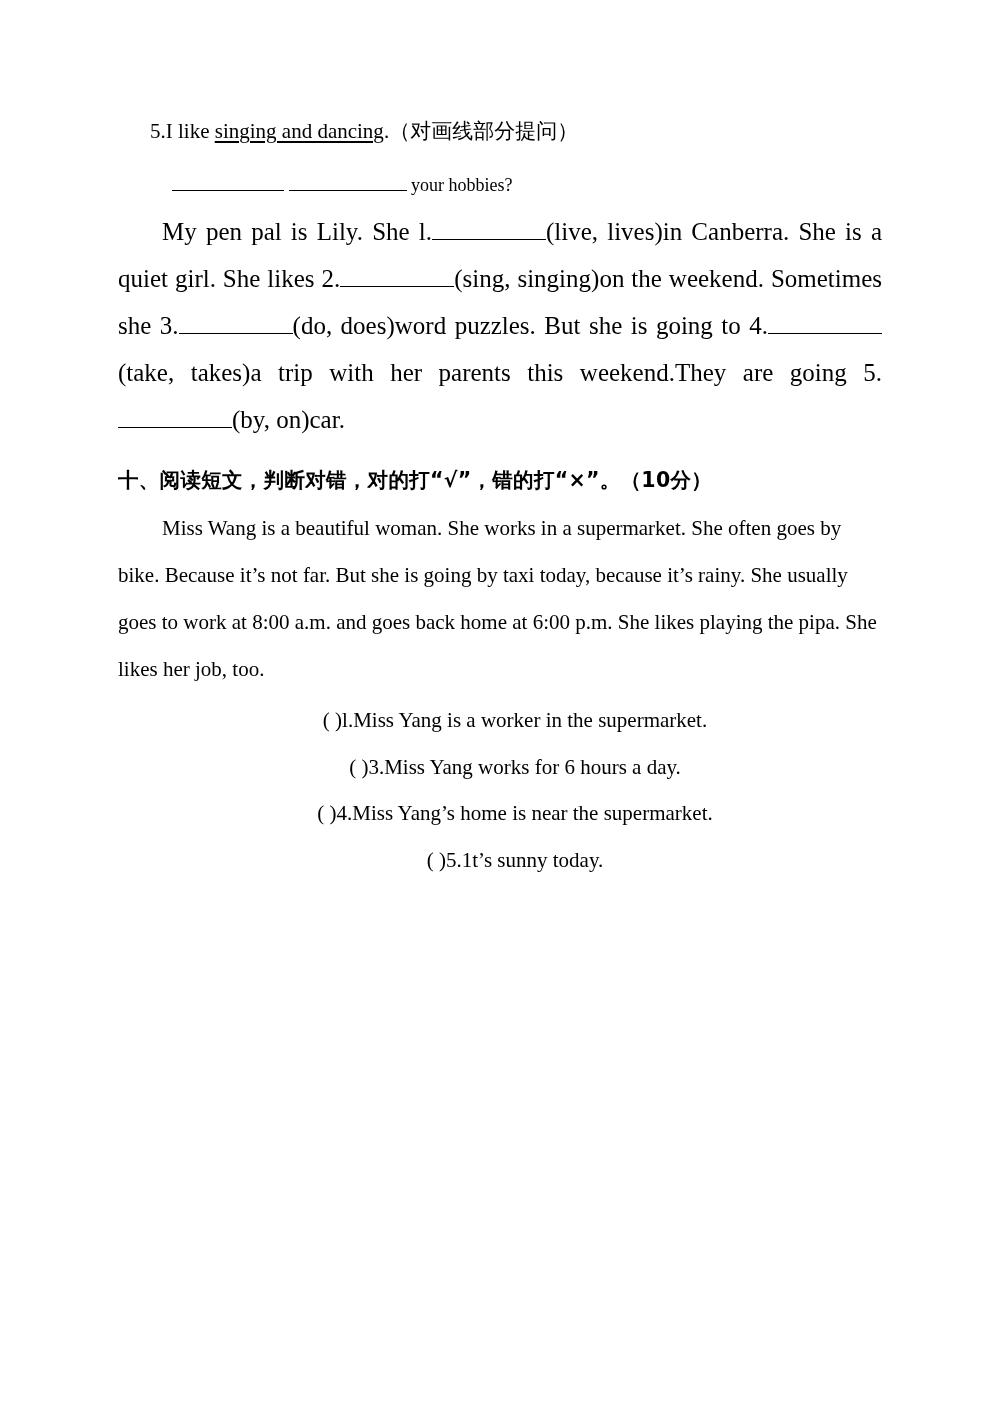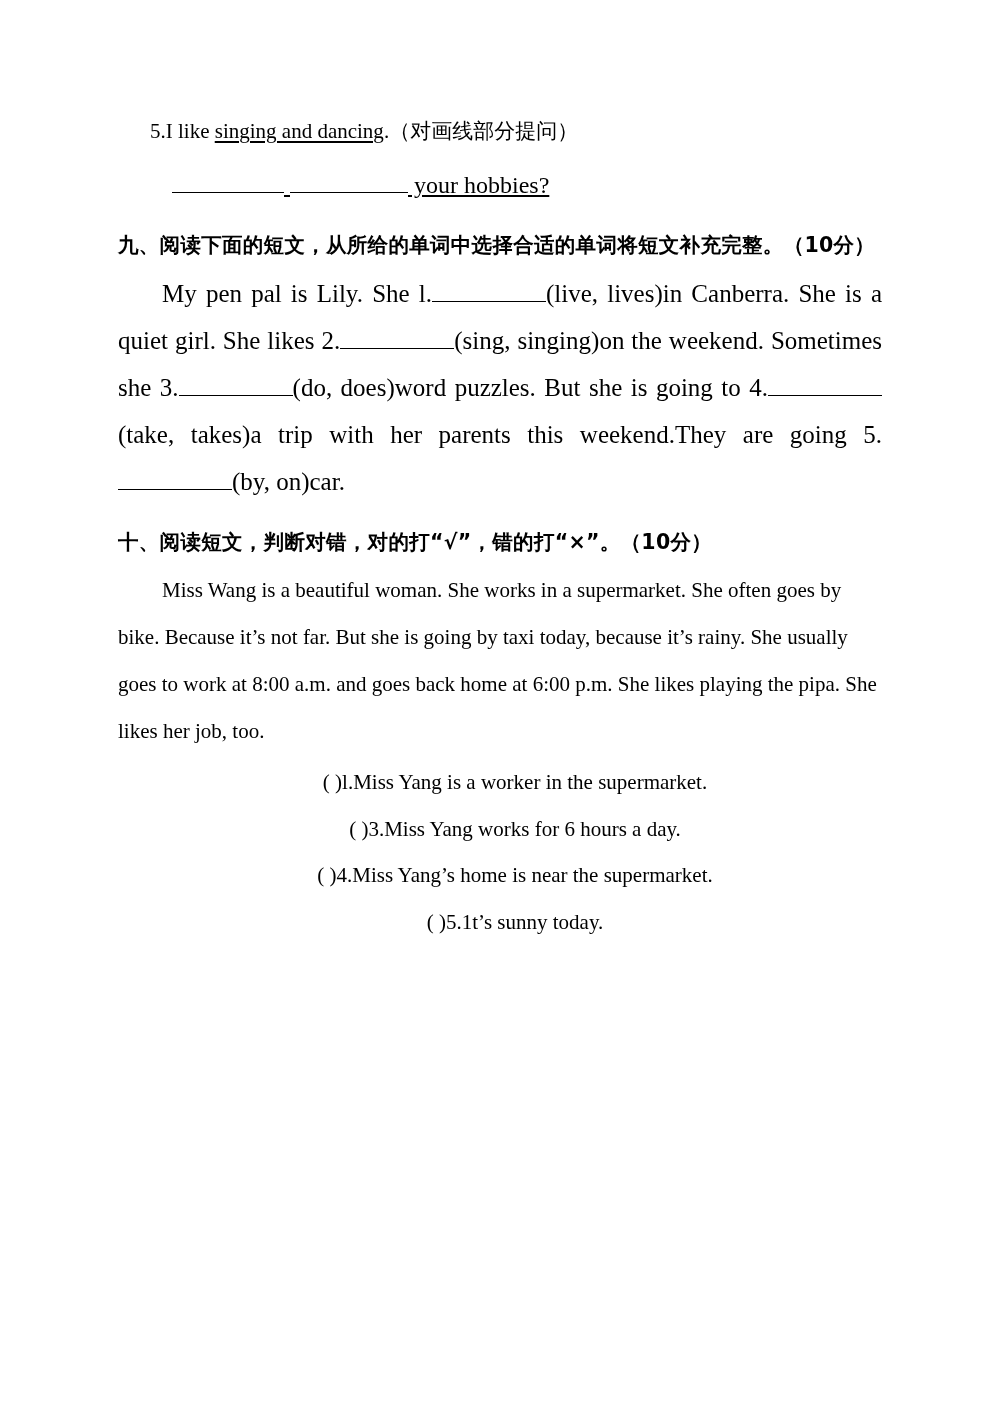--- a/index.html
+++ b/index.html
@@ -35,25 +35,24 @@
 
   
   .q-line {
     font-size: 21px;
     line-height: 46px;
     white-space: nowrap;
     padding-left: 32px;
   }
 
   .answer-line {
-    font-size: 24px;
+    font-size: 18px;
     line-height: 46px;
     padding-left: 54px;
     margin-top: 8px;
-    text-decoration: underline;
   }
 
   .blank-ul {
     text-decoration: underline;
     text-underline-offset: 3px;
   }
 
   
   .rule {
     display: inline-block;
@@ -129,21 +128,20 @@
 
     <div class="q-line">
       <span>5.</span><span>I like </span><span class="blank-ul">singing and dancing</span><span>.</span><span>（对画线部分提问）</span>
     </div>
 
     <div class="answer-line">
       <span class="rule rule-a"></span>
       <span class="rule rule-b"></span><span> your hobbies?</span>
     </div>
 
-    <div class="section-heading">九、阅读下面的短文，从所给的单词中选择合适的单词将短文补充完整。（10分）</div>
 
     <p class="passage"><span>My pen pal is Lily. She l.</span><span class="cloze-blank"></span><span>(live, lives)in Canberra. She is a quiet girl. She likes 2.</span><span class="cloze-blank"></span><span>(sing, singing)on the weekend. Sometimes she 3.</span><span class="cloze-blank"></span><span>(do, does)word puzzles. But she is going to 4.</span><span class="cloze-blank"></span><span>(take, takes)a trip with her parents this weekend.They are going 5.</span><span class="cloze-blank"></span><span>(by, on)car.</span></p>
 
     <div class="section-heading">十、阅读短文，判断对错，对的打“√”，错的打“×”。（10分）</div>
 
     <p class="passage-nojust">Miss Wang is a beautiful woman. She works in a supermarket. She often goes by bike. Because it’s not far. But she is going by taxi today, because it’s rainy. She usually goes to work at 8:00 a.m. and goes back home at 6:00 p.m. She likes playing the pipa. She likes her job, too.</p>
 
     <ul class="tf-list">
       <li class="tf-item">
         <span class="tf-paren">(   )</span><span>l.Miss Yang is a worker in the supermarket.</span>

